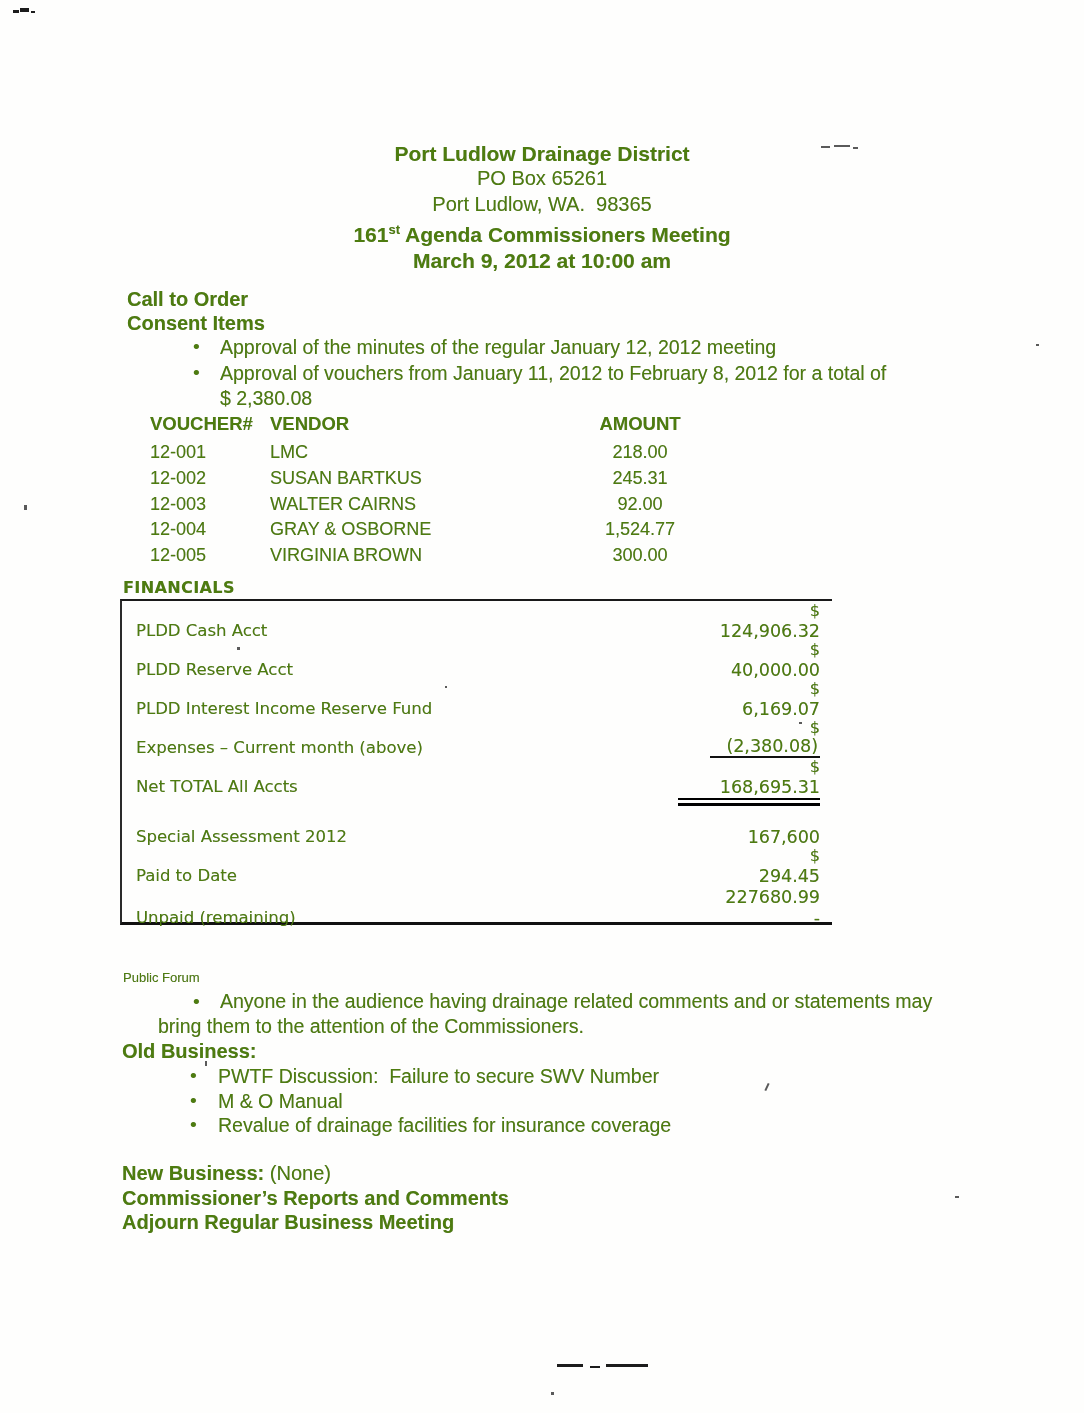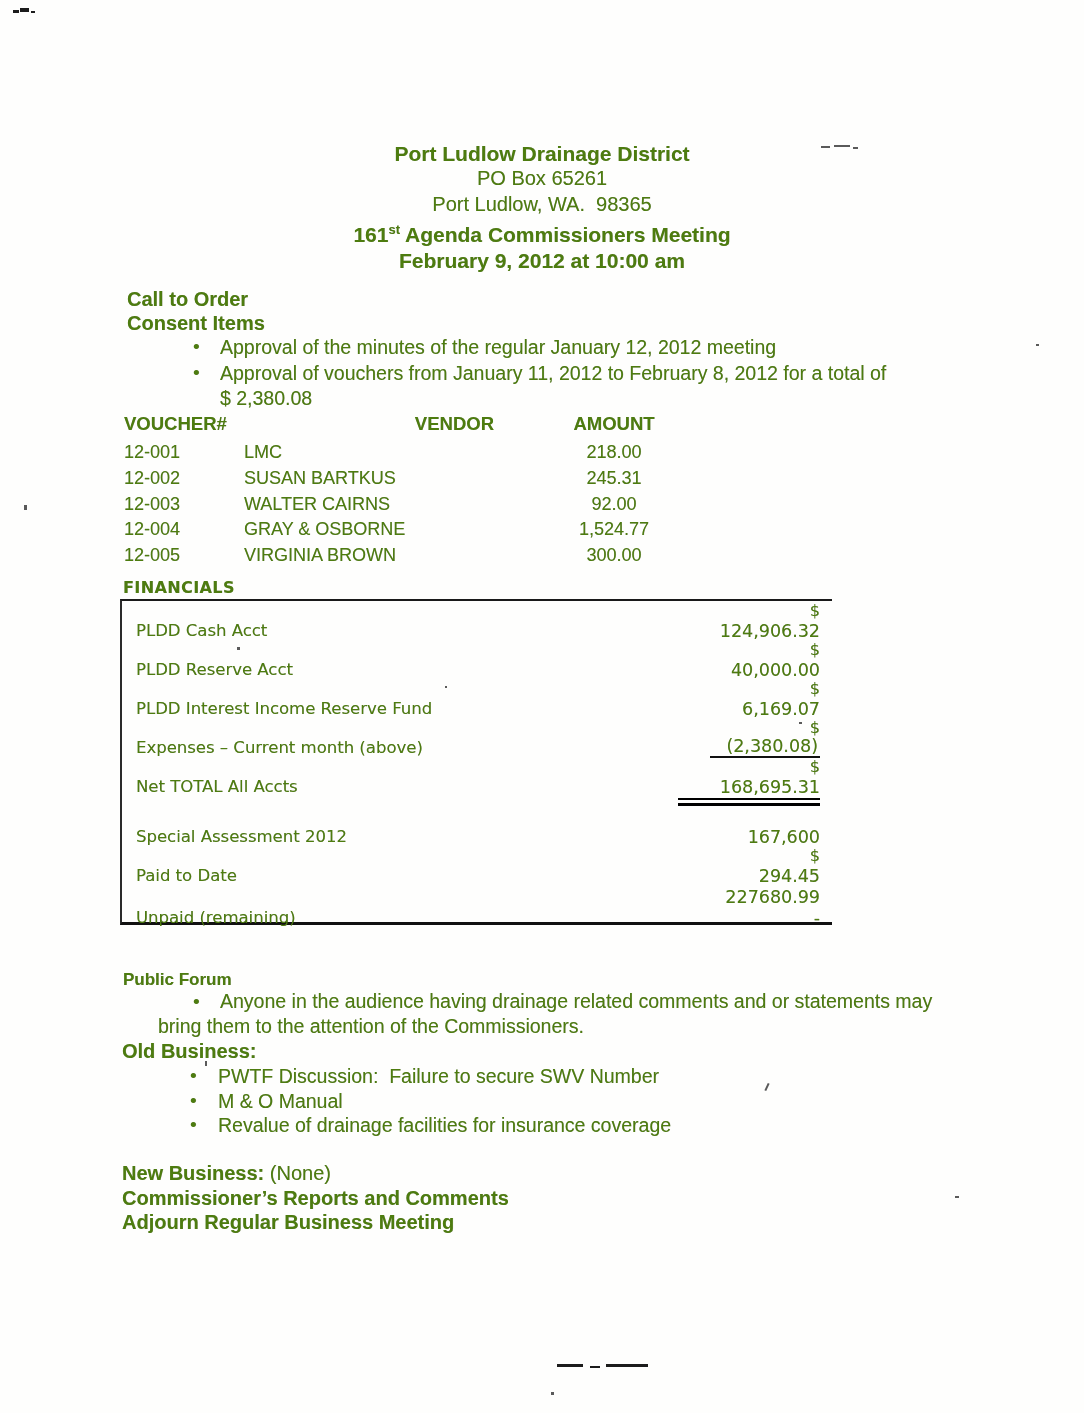--- a/index.html
+++ b/index.html
@@ -23,27 +23,27 @@
   .h-meeting sup{font-size:13px;}
 
   
   .sec-open{position:absolute;top:288px;left:127px;font-size:20px;font-weight:bold;line-height:23.5px;}
   .consent{position:absolute;top:334px;left:0;width:100%;font-size:19.5px;}
   .c-row{position:relative;padding-left:220px;line-height:26px;}
   .c-row::before{content:"\2022";position:absolute;left:193px;font-size:19px;}
   .c-total{padding-left:220px;line-height:25px;font-weight:bold;font-weight:normal;}
 
   
-  .vtable{position:absolute;top:413px;left:124px;font-size:18px;}
+  .vtable{position:absolute;top:413px;left:150px;font-size:18px;}
   .vt-row{display:flex;height:25.8px;}
   .vt-head{font-weight:bold;height:29px;font-size:18.5px;}
   .col-a{width:120px;}
   .col-b{width:250px;}
   .col-c{width:150px;margin-left:45px;text-align:center;}
-  .vt-head .col-b{text-align:right;}
+  .vt-head .col-b{text-align:left;}
 
   
   .fin-heading{
     position:absolute;top:578px;left:123px;
     font-family:"DejaVu Sans", sans-serif;
     font-size:16px;font-weight:bold;letter-spacing:0.4px;
     border-bottom:2px solid #151515;padding-bottom:2px;
   }
   .fin-box{
     position:absolute;top:599px;left:120px;width:712px;height:326px;
@@ -57,21 +57,21 @@
   .fin-cur{text-align:right;font-size:16px;line-height:18px;height:18px;}
   .fin-line{display:flex;justify-content:space-between;align-items:flex-end;font-size:16.5px;line-height:20px;height:21px;}
   .fin-label{font-size:16.5px;}
   .fin-value{font-size:17.5px;}
   .u-single .fin-value{border-bottom:2px solid #111;padding:0 2px 0 16px;}
   .dbl-line{margin-left:auto;width:142px;height:3px;border-top:2px solid #000;border-bottom:3px solid #000;margin-top:1px;}
   .gap-top{margin-top:20px;gap:16px;}
   .val-only{justify-content:flex-end;}
 
   
-  .pf-heading{position:absolute;top:970px;left:123px;font-size:17px;font-weight:bold;}
+  .pf-heading{position:absolute;top:970px;left:123px;font-size:13px;font-weight:normal;}
   .pf-b1{position:absolute;top:989px;left:0;width:100%;padding-left:220px;box-sizing:border-box;font-size:19.5px;line-height:25px;}
   .pf-b1::before{content:"\2022";position:absolute;left:193px;font-size:19px;}
   .pf-b2{position:absolute;top:1014px;left:158px;font-size:19.5px;line-height:25px;}
 
   
   .ob-heading{position:absolute;top:1039px;left:122px;font-size:20px;font-weight:bold;line-height:24px;}
   .ob-list{position:absolute;top:1064px;left:0;width:100%;font-size:19.5px;}
   .ob-row{position:relative;padding-left:218px;line-height:24.6px;}
   .ob-row::before{content:"\2022";position:absolute;left:190px;font-size:19px;}
 
@@ -106,21 +106,21 @@
   <div class="art" style="left:557px;top:1364px;width:26px;height:3px;"></div>
   <div class="art" style="left:590px;top:1366px;width:10px;height:2px;"></div>
   <div class="art" style="left:606px;top:1364px;width:42px;height:3px;"></div>
   <div class="art gray" style="left:551px;top:1392px;width:3px;height:3px;"></div>
 
   <div class="doc-header">
     <div class="h-org" data-bind="header.org">Port Ludlow Drainage District</div>
     <div class="h-line" data-bind="header.po_box">PO Box 65261</div>
     <div class="h-line" data-bind="header.city">Port Ludlow, WA.  98365</div>
     <div class="h-meeting"><span data-bind="header.meeting_num">161</span><sup data-bind="header.meeting_sup">st</sup><span data-bind="header.meeting_rest"> Agenda Commissioners Meeting</span></div>
-    <div class="h-date" data-bind="header.datetime">February 9, 2012 at 10:00 am</div>
+    <div class="h-date" data-bind="header.datetime">March 9, 2012 at 10:00 am</div>
   </div>
 
   <div class="sec-open">
     <div data-bind="call_to_order">Call to Order</div>
     <div data-bind="consent.heading">Consent Items</div>
   </div>
   <div class="consent">
     <div class="c-row"><span data-bind="consent.item1">Approval of the minutes of the regular January 12, 2012 meeting</span></div>
     <div class="c-row"><span data-bind="consent.item2">Approval of vouchers from January 11, 2012 to February 8, 2012 for a total of</span></div>
     <div class="c-total" data-bind="consent.total">$ 2,380.08</div>

